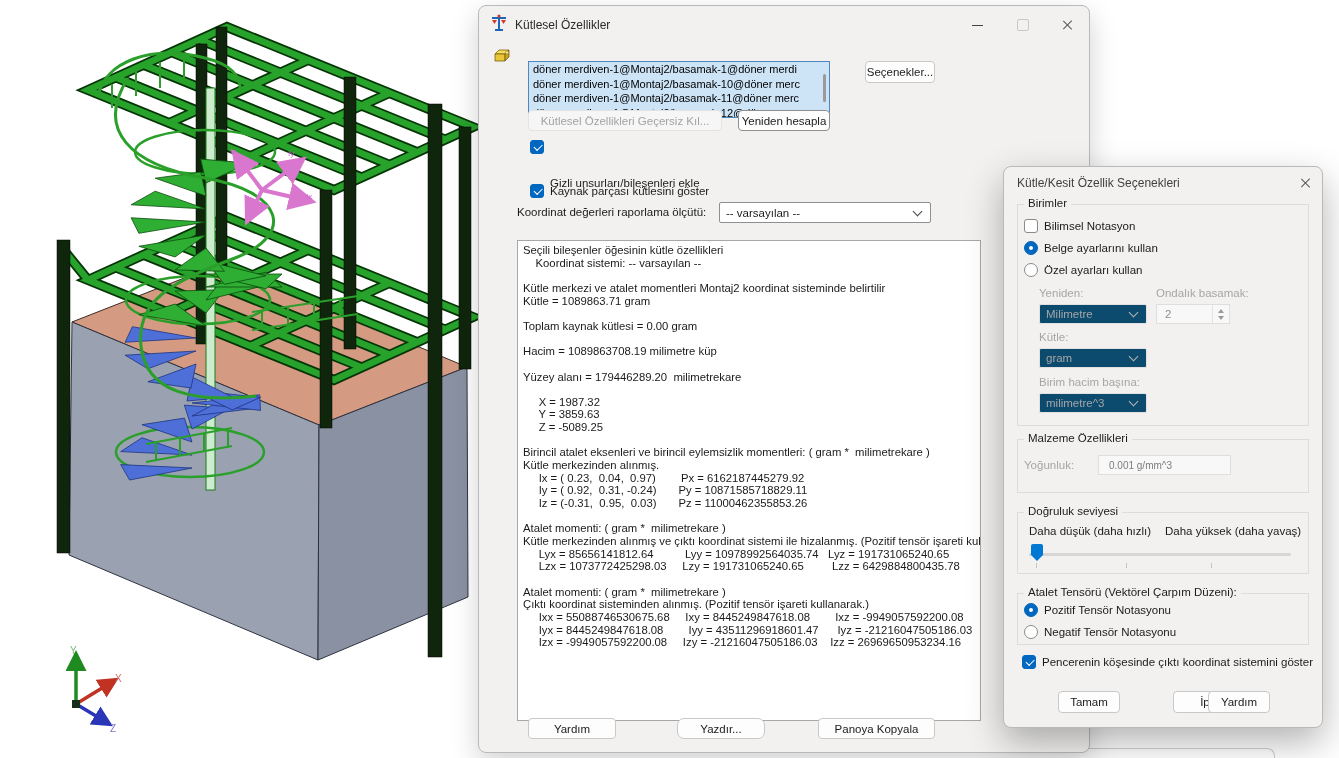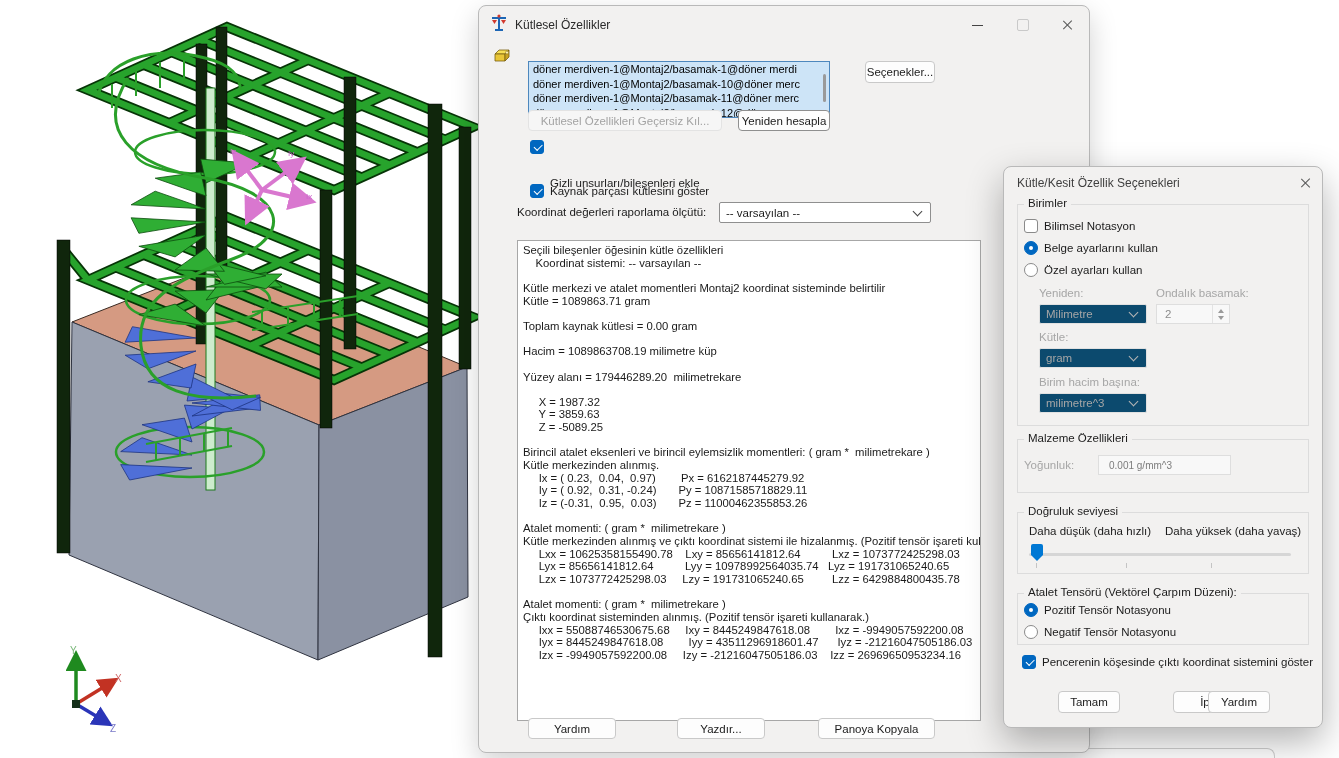--- a/index.html
+++ b/index.html
@@ -245,34 +245,33 @@
         <div class="rl">     Z = -5089.25</div>
         <div class="rl"></div>
         <div class="rl">Birincil atalet eksenleri ve birincil eylemsizlik momentleri: ( gram *  milimetrekare )</div>
         <div class="rl">Kütle merkezinden alınmış.</div>
         <div class="rl">     Ix = ( 0.23,  0.04,  0.97)        Px = 6162187445279.92</div>
         <div class="rl">     Iy = ( 0.92,  0.31, -0.24)       Py = 10871585718829.11</div>
         <div class="rl">     Iz = (-0.31,  0.95,  0.03)       Pz = 11000462355853.26</div>
         <div class="rl"></div>
         <div class="rl">Atalet momenti: ( gram *  milimetrekare )</div>
         <div class="rl">Kütle merkezinden alınmış ve çıktı koordinat sistemi ile hizalanmış. (Pozitif tensör işareti kullanarak.)</div>
-        <div class="rl">     Lxx = 10625358155490.78    Lxy = 85656141812.64          Lxz = 1073772425298.03</div>
         <div class="rl">     Lyx = 85656141812.64          Lyy = 10978992564035.74   Lyz = 191731065240.65</div>
         <div class="rl">     Lzx = 1073772425298.03     Lzy = 191731065240.65         Lzz = 6429884800435.78</div>
         <div class="rl"></div>
         <div class="rl">Atalet momenti: ( gram *  milimetrekare )</div>
         <div class="rl">Çıktı koordinat sisteminden alınmış. (Pozitif tensör işareti kullanarak.)</div>
         <div class="rl">     Ixx = 55088746530675.68     Ixy = 8445249847618.08        Ixz = -9949057592200.08</div>
         <div class="rl">     Iyx = 8445249847618.08        Iyy = 43511296918601.47      Iyz = -21216047505186.03</div>
         <div class="rl">     Izx = -9949057592200.08     Izy = -21216047505186.03    Izz = 26969650953234.16</div>
       </div>
   </div>
 
   <div class="btn" style="left:49px;top:712px;width:88px;height:21px;">Yardım</div>
-  <div class="btn" style="left:198px;top:712px;width:88px;height:21px;">Yazdır...</div>
+  <div class="btn" style="left:198px;top:712px;width:88px;height:21px;border-radius:7px;">Yazdır...</div>
   <div class="btn" style="left:339px;top:712px;width:117px;height:21px;">Panoya Kopyala</div>
 </div>
 
 <div class="dialog" style="left:1003px;top:166px;width:320px;height:562px;z-index:3;box-shadow:0 14px 36px rgba(0,0,0,0.30);">
 
   <div class="lbl" style="left:13px;top:9px;font-size:12px;color:#3f3f3f;">Kütle/Kesit Özellik Seçenekleri</div>
   <div class="winbtn" style="left:288px;top:4px;width:28px;height:24px;">
       <span class="close-glyph"></span>
     </div>
 

